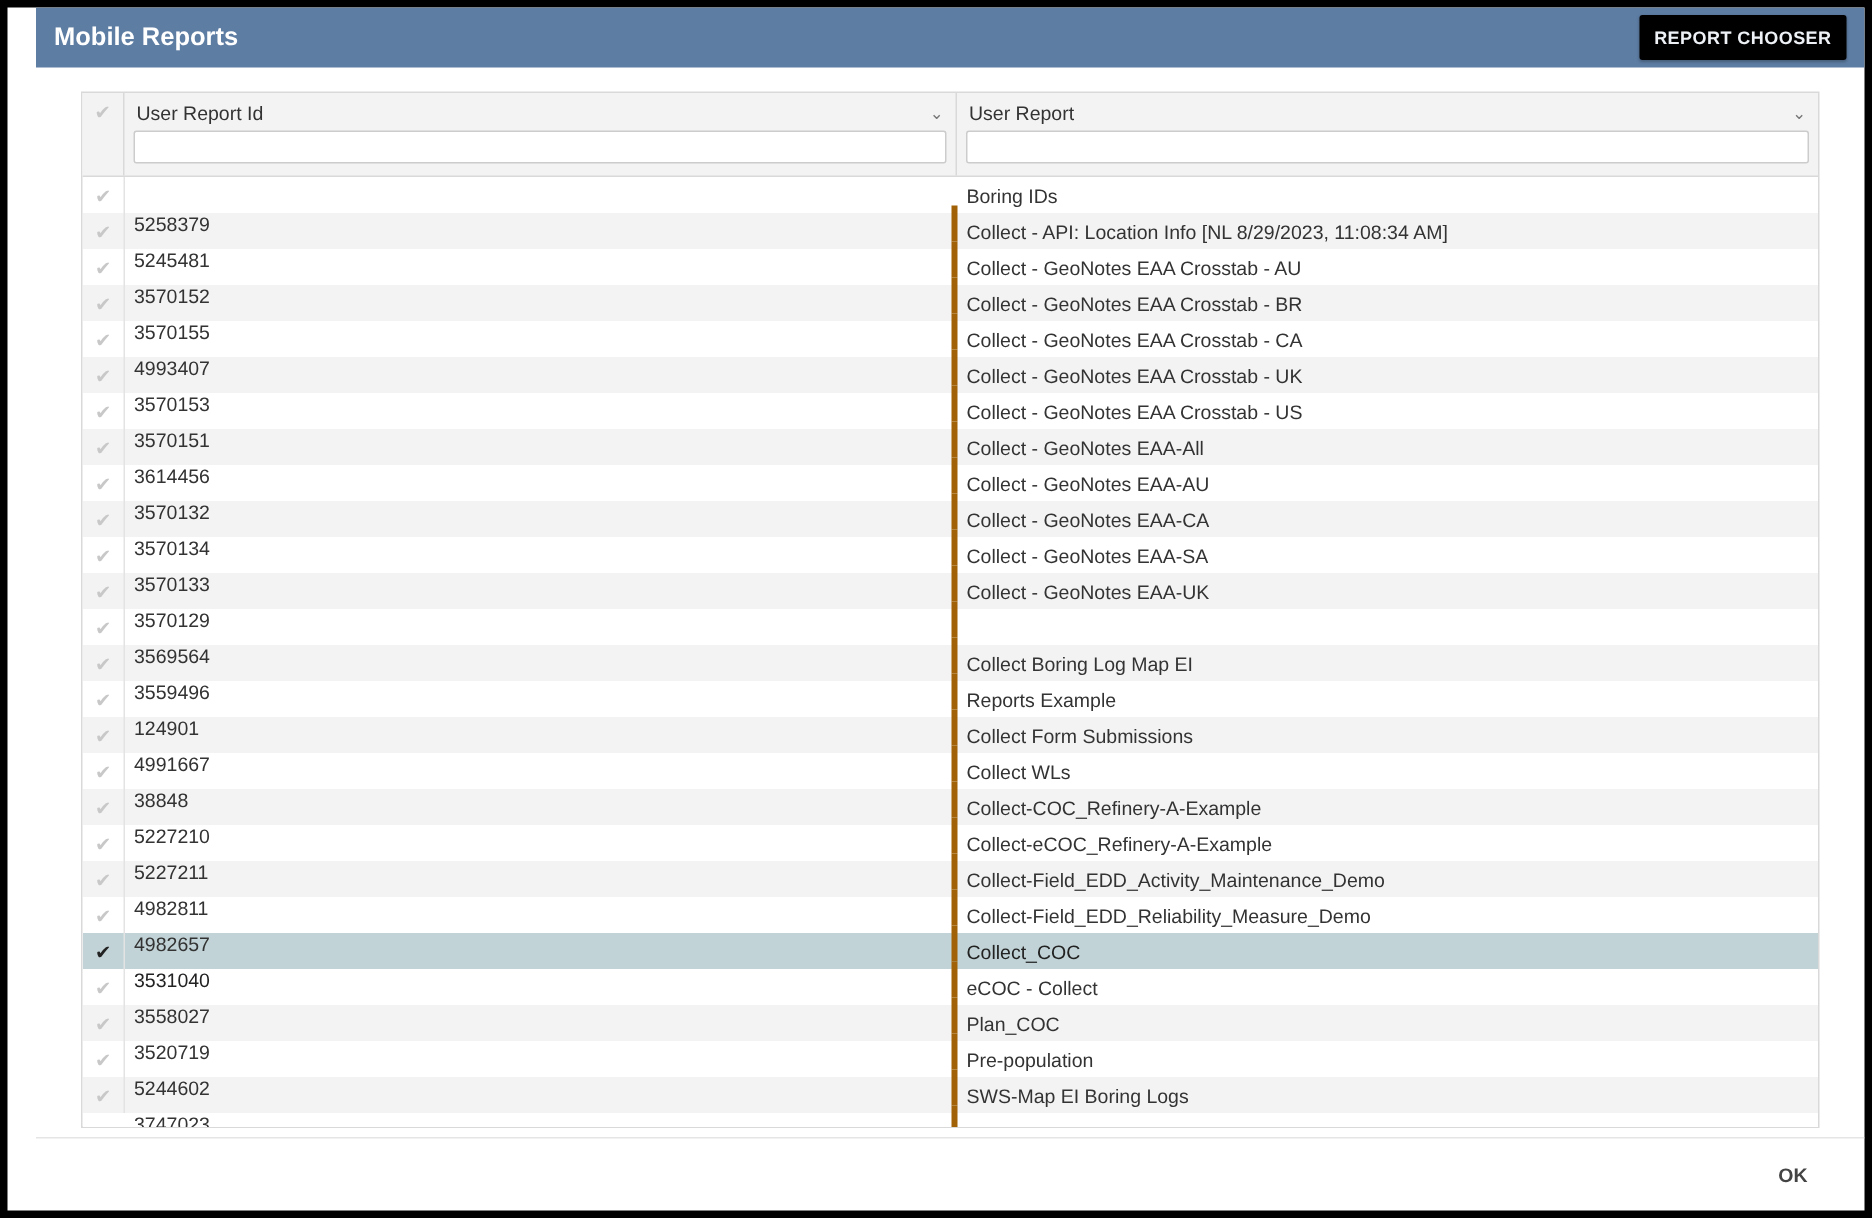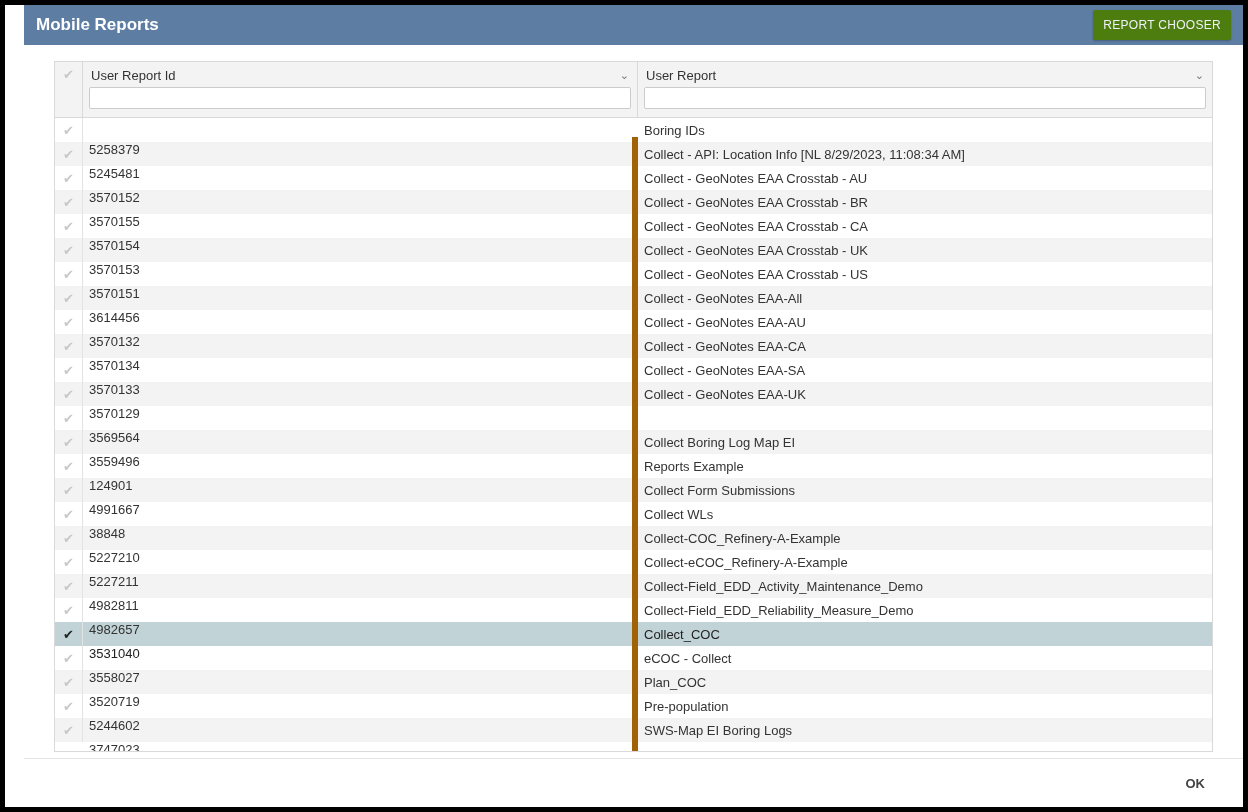--- a/index.html
+++ b/index.html
@@ -11,25 +11,25 @@
     background: #5e7da3;
     color: #fff;
     display: flex;
     align-items: center;
     justify-content: space-between;
     height: 40px;
     padding: 0 12px;
   }
   .header-title { font-size: 17px; font-weight: 600; }
   .report-chooser {
-    background: #4d7c0f;
+    background: #000000;
     border: none;
     color: #eef2f7;
     font-size: 12px;
-    font-weight: 400;
+    font-weight: 700;
     letter-spacing: 0.3px;
     padding: 8px 10px;
     cursor: pointer;
     box-shadow: 0 1px 2px rgba(0,0,0,0.25);
     border-radius: 2px;
   }
 
   .content { flex: 1; padding: 16px 30px 6px 30px; overflow: hidden; }
 
   .grid {
@@ -85,21 +85,21 @@
     font-size: 13px;
     color: #333;
   }
   .row:nth-child(even) { background: #f3f3f3; }
   .row:nth-child(odd)  { background: #ffffff; }
   .row.selected { background: #c1d3d6 !important; }
   .row.selected .cell { color: #222; }
 
   .cell { padding: 0 6px; height: 100%; display: flex; align-items: center; overflow: hidden; white-space: nowrap; }
   .cell.check-col { justify-content: center; border-right: 1px solid #e3e3e3; }
-  .cell.id-col   { border-right: 6px solid #a16207; margin-top: 38px; }
+  .cell.id-col   { border-right: 4px solid #a16207; margin-top: 38px; }
 
   .check-icon { color: #c8c8c8; font-size: 13px; line-height: 1; }
   .row.selected .check-icon { color: #222; }
 
   .footer {
     border-top: 1px solid #e5e5e5;
     height: 49px;
     display: flex;
     align-items: center;
     justify-content: flex-end;
@@ -175,21 +175,21 @@
               <div class="cell check-col">
                 <span class="check-icon">✔</span>
               </div>
               <div class="cell id-col">3570155</div>
               <div class="cell name-col">Collect - GeoNotes EAA Crosstab - BR</div>
             </div>
             <div class="row">
               <div class="cell check-col">
                 <span class="check-icon">✔</span>
               </div>
-              <div class="cell id-col">3570154</div>
+              <div class="cell id-col">4993407</div>
               <div class="cell name-col">Collect - GeoNotes EAA Crosstab - CA</div>
             </div>
             <div class="row">
               <div class="cell check-col">
                 <span class="check-icon">✔</span>
               </div>
               <div class="cell id-col">3570153</div>
               <div class="cell name-col">Collect - GeoNotes EAA Crosstab - UK</div>
             </div>
             <div class="row">

